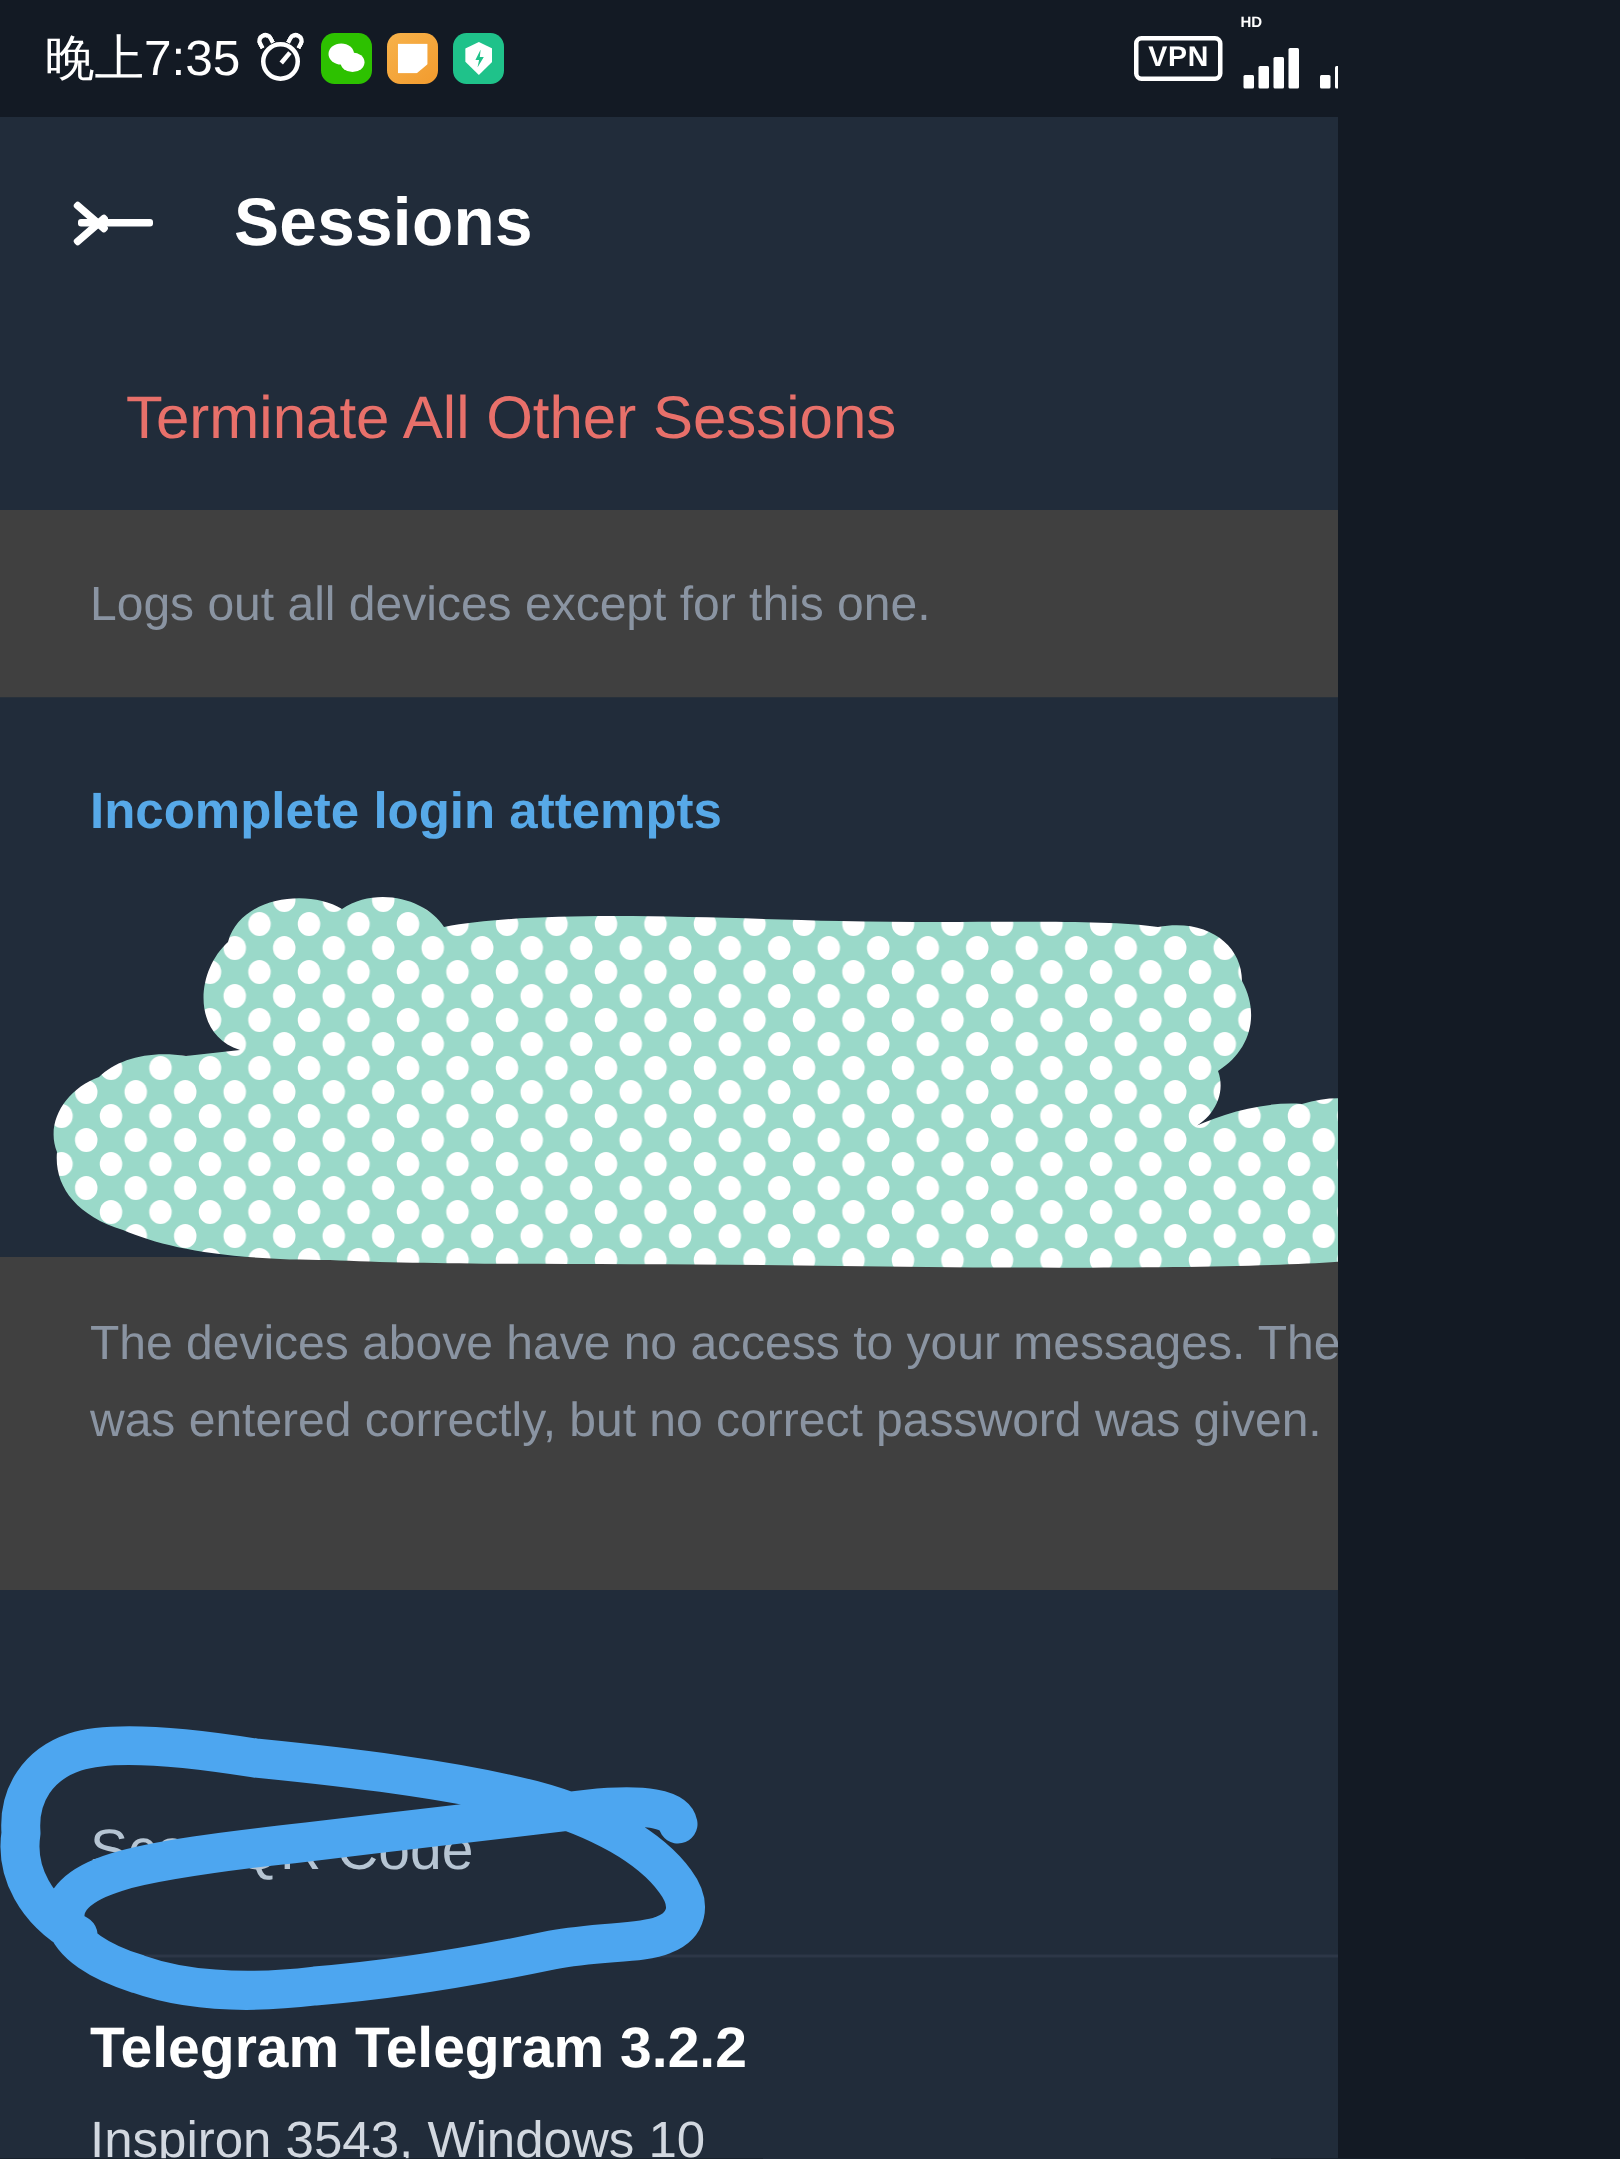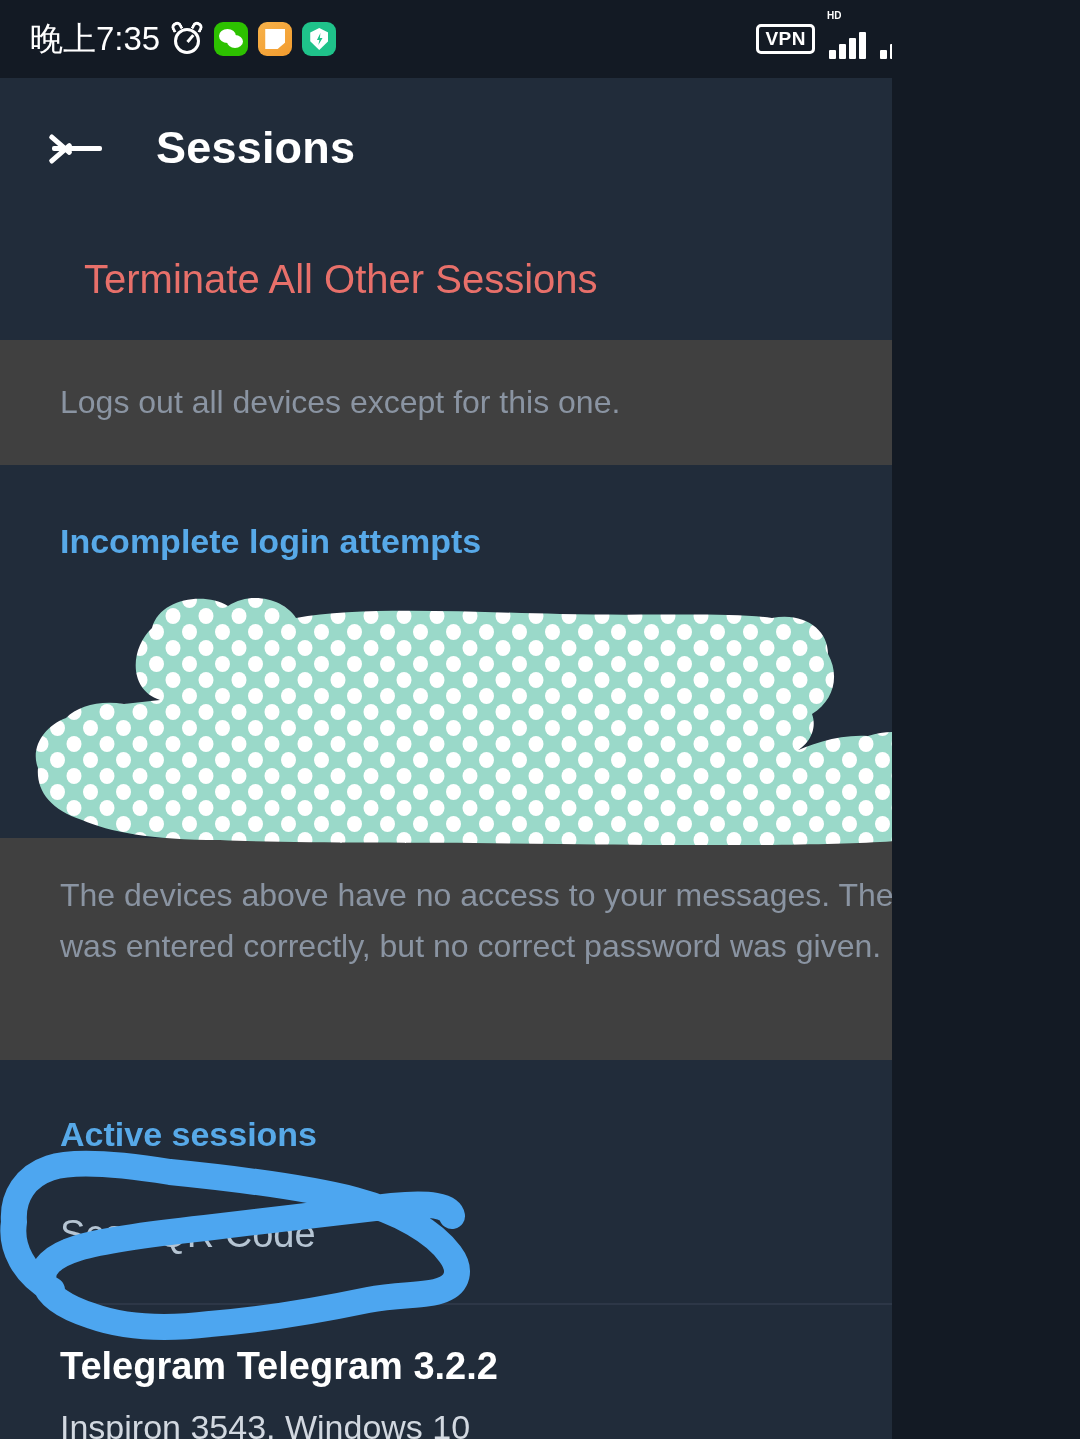--- a/index.html
+++ b/index.html
@@ -213,23 +213,20 @@
     <div class="row-time">7:25 PM</div>
     <div class="row-title"></div>
     <div class="row-sub1"></div>
     <div class="row-sub2"></div>
   </div>
 
   <div class="dark caption2">
     <p>The devices above have no access to your messages. The code was entered correctly, but no correct password was given.</p>
   </div>
 
-  <div class="panel active-block">
-    <div class="active-header">Active sessions</div>
-  </div>
   <div class="scan-row">Scan QR Code</div>
   <div class="divider"></div>
   <div class="device-name">Telegram Telegram 3.2.2</div>
   <div class="device-sub">Inspiron 3543, Windows 10</div>
 
   <svg class="annot" viewBox="0 0 1080 1439">
     <defs>
       <pattern id="dots" width="33" height="32" patternUnits="userSpaceOnUse">
         <rect width="33" height="32" fill="#9ad9c9"></rect>
         <ellipse cx="8" cy="8" rx="7.5" ry="8" fill="#ffffff"></ellipse>

